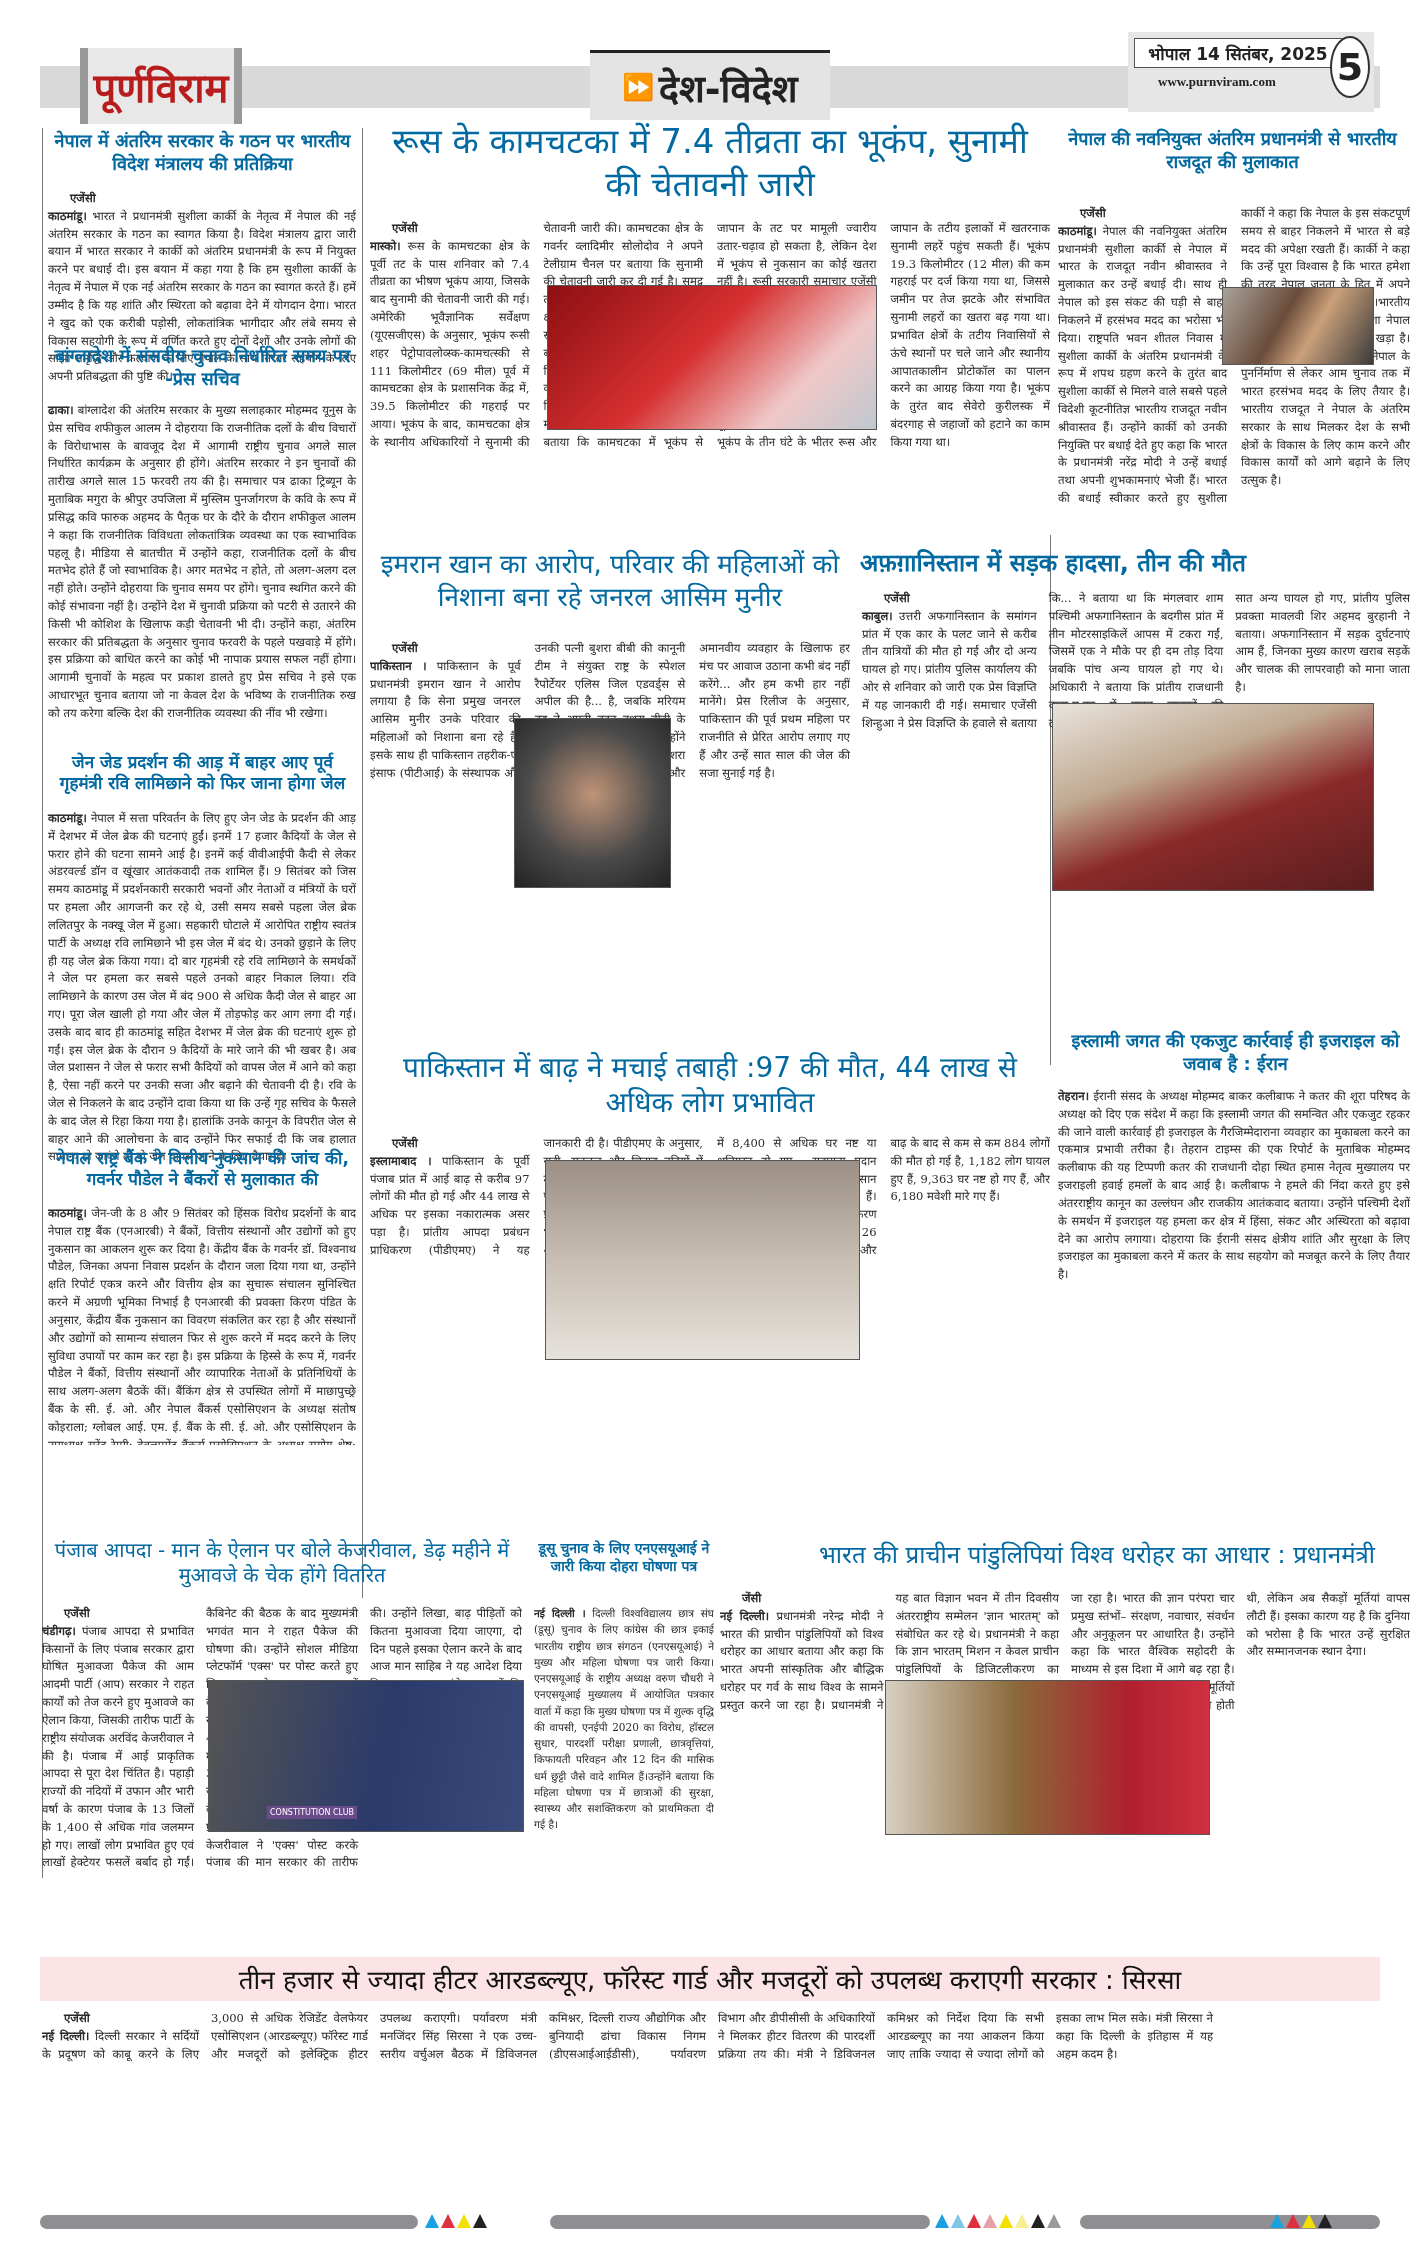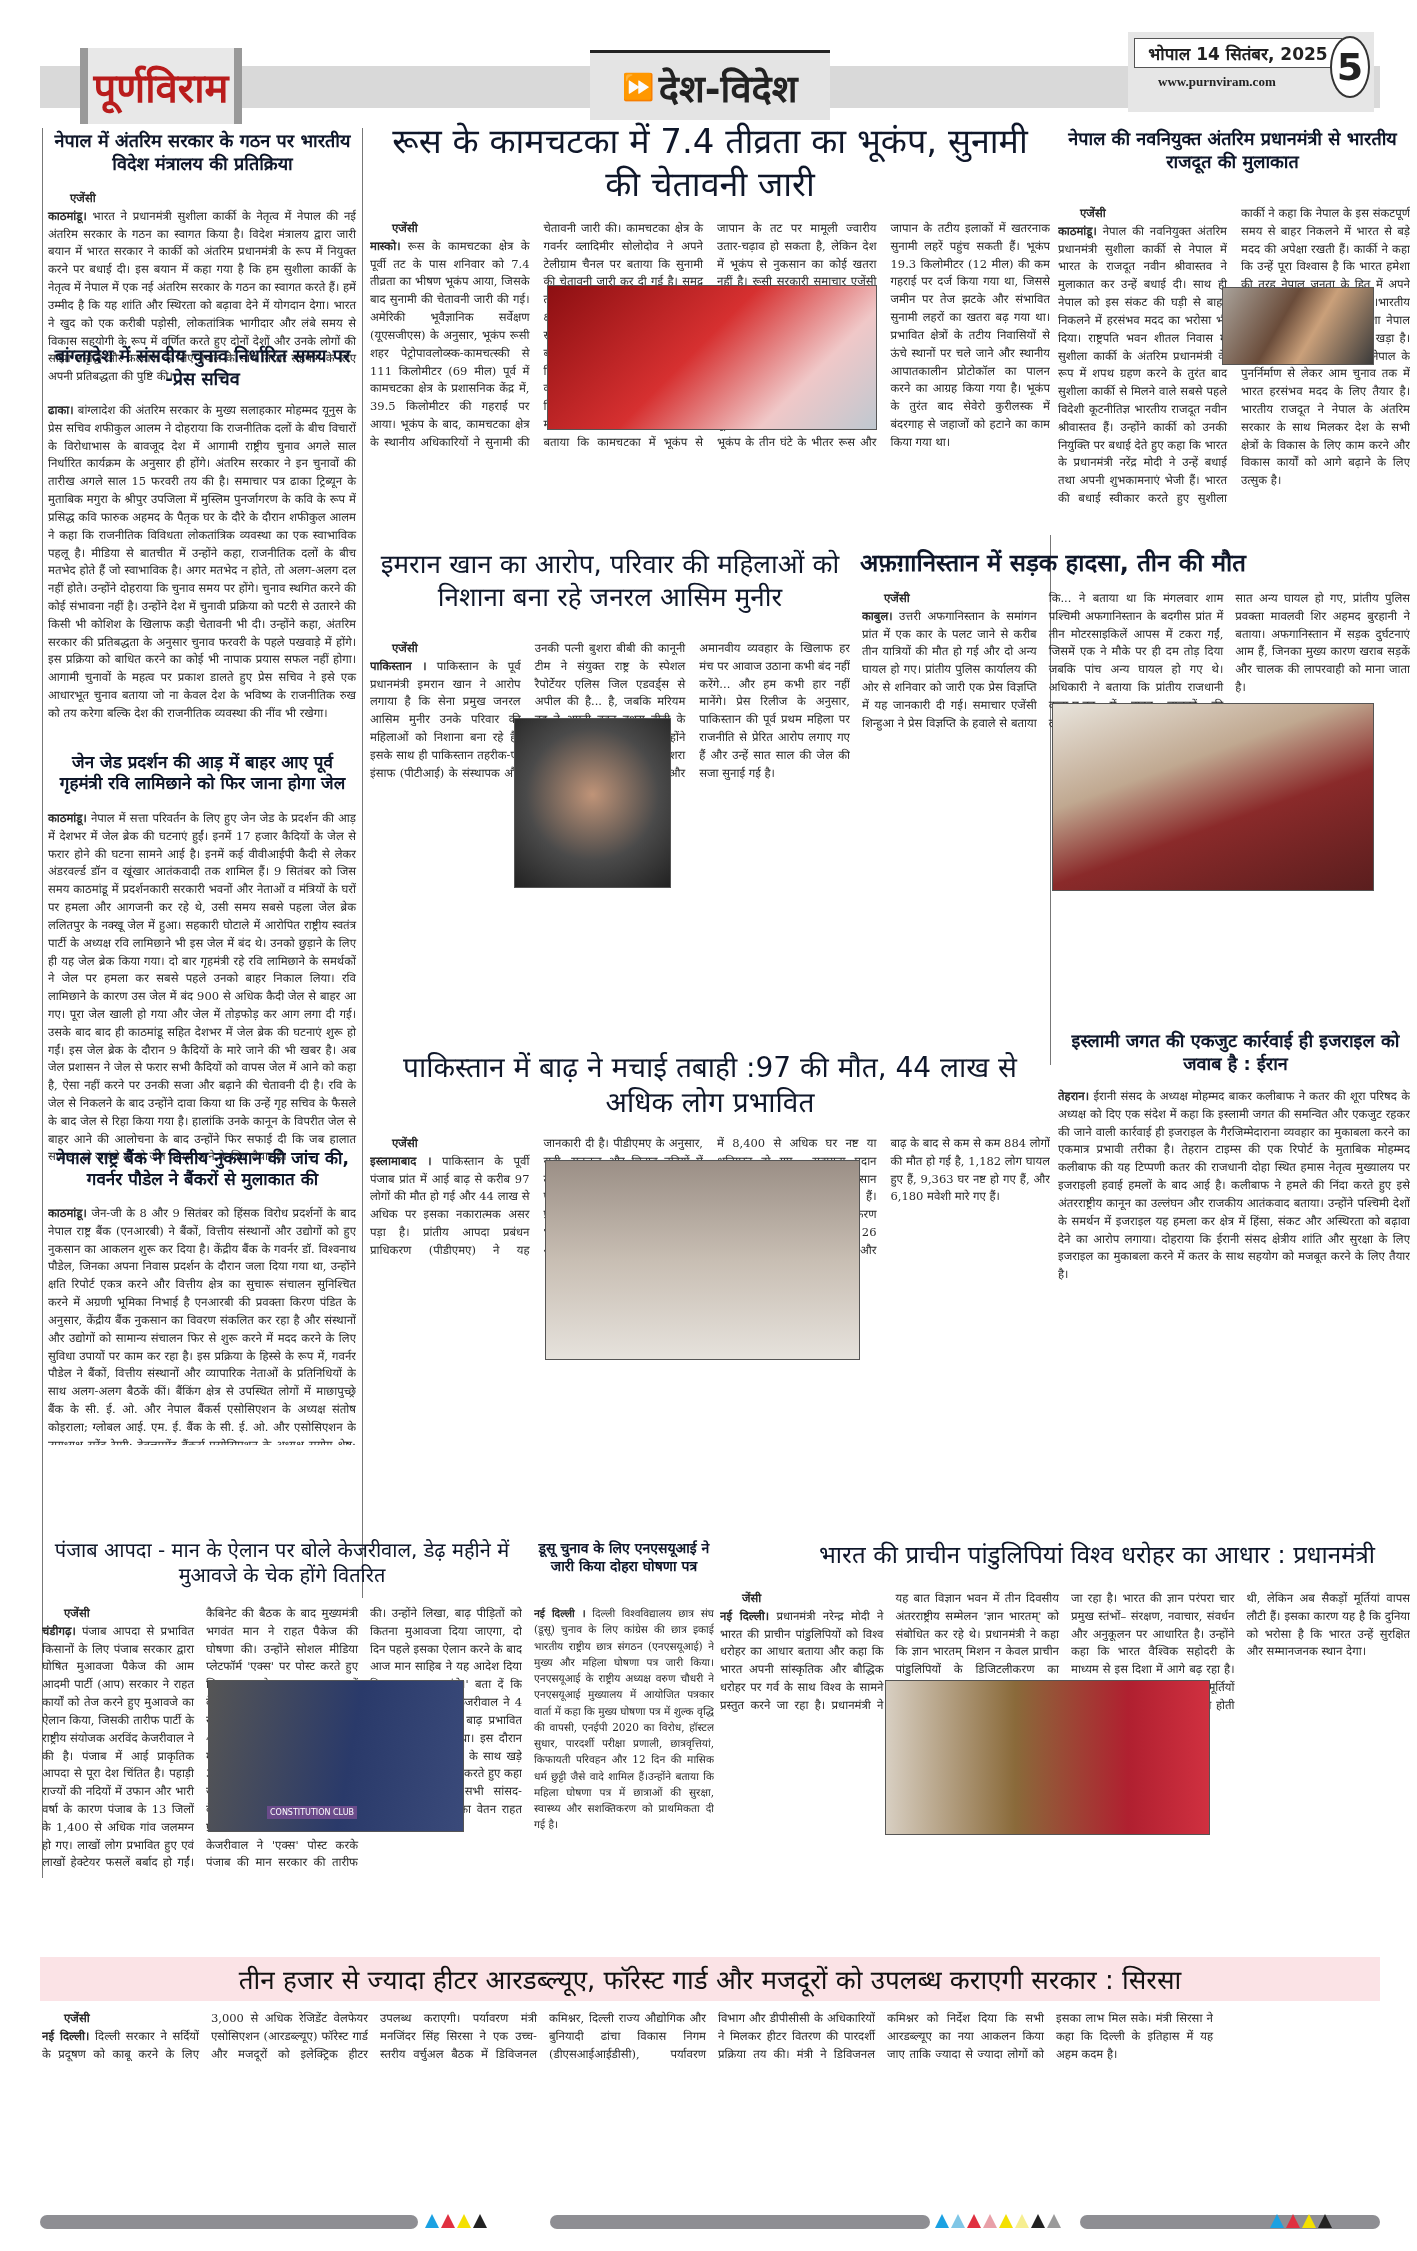--- a/index.html
+++ b/index.html
@@ -6,21 +6,21 @@
   body { width: 1417px; height: 2251px; background: #fff; font-family: "DejaVu Serif", serif; color: #222; position: relative; overflow: hidden; }
   .band { position: absolute; left: 40px; top: 66px; width: 1340px; height: 42px; background: #d9d9d9; }
   .logo { position: absolute; left: 80px; top: 48px; width: 162px; height: 76px; background: #e8e8e8; border-left: 8px solid #999; border-right: 8px solid #999; display:flex; align-items:center; justify-content:center; font-family:"DejaVu Sans",sans-serif; font-weight:bold; font-size:40px; color:#b91c1c; }
   .section { position: absolute; left: 590px; top: 50px; width: 240px; height: 70px; background: #e4e4e4; border-top: 3px solid #222; display:flex; align-items:center; justify-content:center; font-family:"DejaVu Sans",sans-serif; font-weight:bold; font-size:38px; }
   .section .arrow { font-size:26px; margin-right:4px; }
   .dateblock { position: absolute; left: 1128px; top: 32px; width: 246px; height: 80px; background:#e6e6e6; }
   .dateline { position:absolute; left:6px; top:6px; width:208px; height:30px; background:#fff; border:1px solid #555; font-family:"DejaVu Sans",sans-serif; font-weight:bold; font-size:17px; display:flex; align-items:center; justify-content:center; }
   .url { position:absolute; left:30px; top:42px; font-family:"Liberation Serif",serif; font-size:13px; font-weight:bold; }
   .pageno { position:absolute; right:4px; top:4px; width:40px; height:62px; border-radius:50%; border:2px solid #333; background:#fff; font-family:"DejaVu Sans",sans-serif; font-weight:bold; font-size:38px; display:flex; align-items:center; justify-content:center; }
   .vrule { position:absolute; width:1px; background:#777; }
-  .hl { font-family: "DejaVu Sans", sans-serif; font-weight: bold; color: #0f172a; text-align: center; line-height: 1.25; position:absolute; }
+  .hl { font-family: "DejaVu Sans", sans-serif; font-weight: bold; color: #0369a1; text-align: center; line-height: 1.25; position:absolute; }
   .hl-thin { font-weight: normal; text-align: center; }
   .body { font-size: 11.5px; line-height: 1.55; text-align: justify; position: absolute; color:#2a2a2a; }
   .body b { font-weight: bold; }
   .byline { font-weight: bold; display:block; padding-left: 22px; }
   .photo { position: absolute; border: 1px solid #555; }
   .banner { position:absolute; left: 40px; top: 1957px; width: 1340px; height: 44px; background:#fbe3e6; display:flex; align-items:center; justify-content:center; font-family:"DejaVu Sans",sans-serif; font-size:26px; color:#111; }
   .footer-bar { position:absolute; top:2215px; height:14px; background:#8e8e93; border-radius:7px; }
   .reg { position:absolute; top:2214px; width:0; height:0; border-left:7px solid transparent; border-right:7px solid transparent; border-bottom:14px solid; }
 </style>
 </head>
@@ -112,21 +112,21 @@
   <b>तेहरान।</b>
   <span>ईरानी संसद के अध्यक्ष मोहम्मद बाकर कलीबाफ ने कतर की शूरा परिषद के अध्यक्ष को दिए एक संदेश में कहा कि इस्लामी जगत की समन्वित और एकजुट रहकर की जाने वाली कार्रवाई ही इजराइल के गैरजिम्मेदाराना व्यवहार का मुकाबला करने का एकमात्र प्रभावी तरीका है। तेहरान टाइम्स की एक रिपोर्ट के मुताबिक मोहम्मद कलीबाफ की यह टिप्पणी कतर की राजधानी दोहा स्थित हमास नेतृत्व मुख्यालय पर इजराइली हवाई हमलों के बाद आई है। कलीबाफ ने हमले की निंदा करते हुए इसे अंतरराष्ट्रीय कानून का उल्लंघन और राजकीय आतंकवाद बताया। उन्होंने पश्चिमी देशों के समर्थन में इजराइल यह हमला कर क्षेत्र में हिंसा, संकट और अस्थिरता को बढ़ावा देने का आरोप लगाया। दोहराया कि ईरानी संसद क्षेत्रीय शांति और सुरक्षा के लिए इजराइल का मुकाबला करने में कतर के साथ सहयोग को मजबूत करने के लिए तैयार है।</span>
 </div>
 
 <div class="hl hl-thin" style="left:42px;top:1538px;width:480px;font-size:20px;">पंजाब आपदा - मान के ऐलान पर बोले केजरीवाल, डेढ़ महीने में मुआवजे के चेक होंगे वितरित</div>
 <div class="body" style="left:42px;top:1605px;width:480px;height:345px;overflow:hidden;column-count:3;column-gap:12px;">
   <span class="byline">एजेंसी</span>
   <b>चंडीगढ़।</b>
   <span>पंजाब आपदा से प्रभावित किसानों के लिए पंजाब सरकार द्वारा घोषित मुआवजा पैकेज की आम आदमी पार्टी (आप) सरकार ने राहत कार्यों को तेज करने हुए मुआवजे का ऐलान किया, जिसकी तारीफ पार्टी के राष्ट्रीय संयोजक अरविंद केजरीवाल ने की है। पंजाब में आई प्राकृतिक आपदा से पूरा देश चिंतित है। पहाड़ी राज्यों की नदियों में उफान और भारी वर्षा के कारण पंजाब के 13 जिलों के 1,400 से अधिक गांव जलमग्न हो गए। लाखों लोग प्रभावित हुए एवं लाखों हेक्टेयर फसलें बर्बाद हो गईं। कैबिनेट की बैठक के बाद मुख्यमंत्री भगवंत मान ने राहत पैकेज की घोषणा की। उन्होंने सोशल मीडिया प्लेटफॉर्म 'एक्स' पर पोस्ट करते हुए लिखा, 'बाढ़ के कारण नष्ट हुए घरों के लिए एसडीआरएफ के 6,800 रुपए के फंड को बढ़ाकर हम 40,000 रुपए मुआवजा देंगे। बाढ़ में मरे हुए पशुओं के लिए पीड़ितों को 37,500 रुपए मुआवजा दिया जाएगा। रुपए और खेतों में जमा रेत बेचने की छूट (15 नवंबर तक) का प्रावधान किया गया।अरविंद केजरीवाल ने 'एक्स' पोस्ट करके पंजाब की मान सरकार की तारीफ की। उन्होंने लिखा, बाढ़ पीड़ितों को कितना मुआवजा दिया जाएगा, दो दिन पहले इसका ऐलान करने के बाद आज मान साहिब ने यह आदेश दिया कि जल्द राहत पहुंचे।' बता दें कि इससे पहले अरविंद केजरीवाल ने 4 सितंबर को पंजाब में बाढ़ प्रभावित क्षेत्रों का दौरा किया था। इस दौरान उन्होंने पूरा देश पंजाब के साथ खड़े होने की बात का जिक्र करते हुए कहा था कि 'आप' के सभी सांसद-विधायक एक महीने का वेतन राहत कोष में दान करेंगे।</span>
 </div>
-<div class="photo" style="left:208px;top:1680px;width:256px;height:152px;background:linear-gradient(100deg,#555,#2a3a6a 55%,#3a4a7a);">
+<div class="photo" style="left:208px;top:1680px;width:316px;height:152px;background:linear-gradient(100deg,#555,#2a3a6a 55%,#3a4a7a);">
   <span style="position:absolute;left:58px;bottom:12px;background:#6a4b8a;color:#fff;font-family:'DejaVu Sans',sans-serif;font-size:8px;padding:2px 3px;">CONSTITUTION CLUB</span>
 </div>
 
 <div class="hl" style="left:534px;top:1540px;width:180px;font-size:14px;">डूसू चुनाव के लिए एनएसयूआई ने जारी किया दोहरा घोषणा पत्र</div>
 <div class="body" style="left:534px;top:1605px;width:180px;height:345px;overflow:hidden;font-size:10.5px;">
   <b>नई दिल्ली ।</b>
   <span>दिल्ली विश्वविद्यालय छात्र संघ (डूसू) चुनाव के लिए कांग्रेस की छात्र इकाई भारतीय राष्ट्रीय छात्र संगठन (एनएसयूआई) ने मुख्य और महिला घोषणा पत्र जारी किया। एनएसयूआई के राष्ट्रीय अध्यक्ष वरुण चौधरी ने एनएसयूआई मुख्यालय में आयोजित पत्रकार वार्ता में कहा कि मुख्य घोषणा पत्र में शुल्क वृद्धि की वापसी, एनईपी 2020 का विरोध, हॉस्टल सुधार, पारदर्शी परीक्षा प्रणाली, छात्रवृत्तियां, किफायती परिवहन और 12 दिन की मासिक धर्म छुट्टी जैसे वादे शामिल हैं।उन्होंने बताया कि महिला घोषणा पत्र में छात्राओं की सुरक्षा, स्वास्थ्य और सशक्तिकरण को प्राथमिकता दी गई है।</span>
 </div>
 
 <div class="hl hl-thin" style="left:752px;top:1540px;width:690px;font-size:24px;">भारत की प्राचीन पांडुलिपियां विश्व धरोहर का आधार : प्रधानमंत्री</div>

